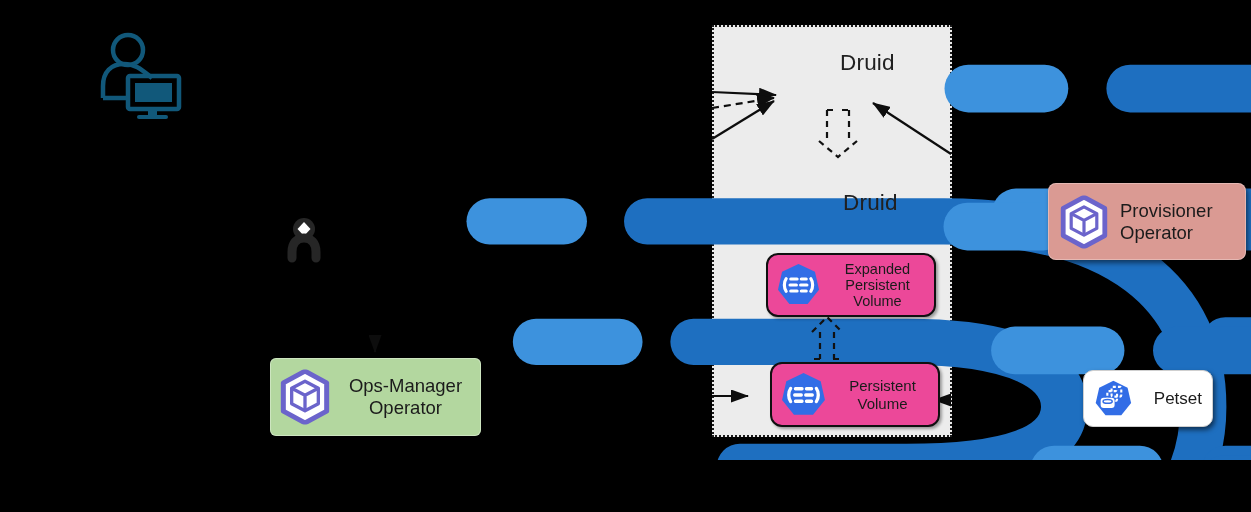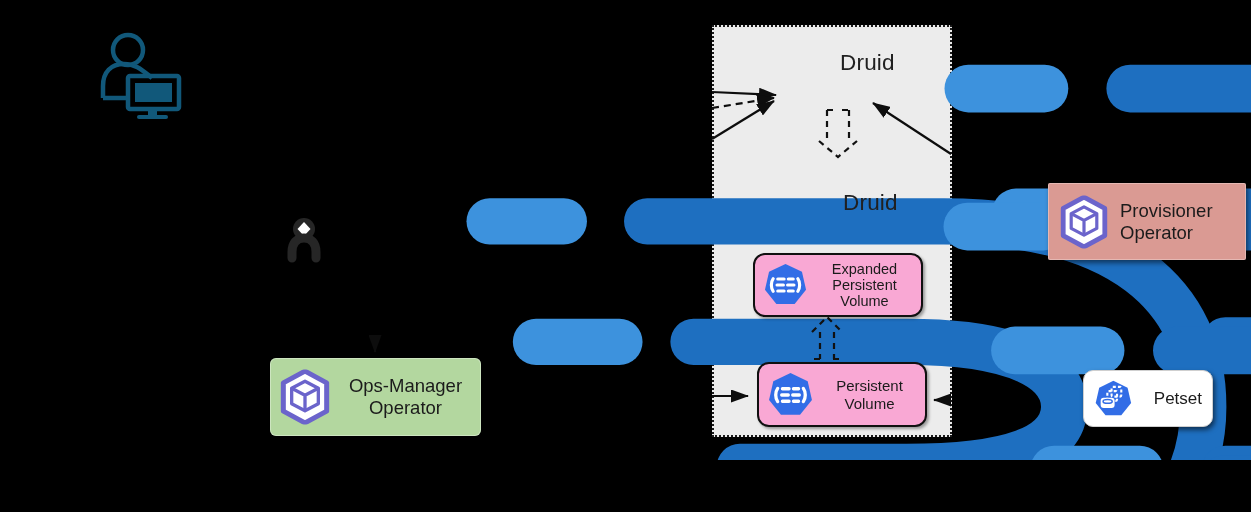--- a/index.html
+++ b/index.html
@@ -8,34 +8,34 @@
     overflow:hidden;font-family:"Liberation Sans",sans-serif;
   }
   .panel{
     position:absolute;left:712px;top:25px;width:240px;height:412px;
     background:#ececec;border:2px dotted #1b1b1b;box-sizing:border-box;z-index:1;
   }
   #overlay{position:absolute;left:0;top:0;width:1251px;height:512px;z-index:2;pointer-events:none;}
   .node{position:absolute;z-index:3;display:flex;align-items:center;box-sizing:border-box;color:#1b1b1b;}
   .node .lines{flex:1;font-weight:500;}
   .vol-box{
-    background:#f9a8d4;border:2px solid #101010;border-radius:12px;
-    box-shadow:2px 2px 3px rgba(0,0,0,.35);gap:6px;padding:0 6px 0 8px;
+    background:#ec4899;border:2px solid #101010;border-radius:12px;
+    box-shadow:2px 2px 3px rgba(0,0,0,.35);gap:6px;padding:0 6px 0 8px;margin-left:13px;
   }
   #box-expanded{left:753px;top:253px;width:170px;height:64px;}
   #box-expanded .lines{text-align:center;font-size:14.5px;line-height:16px;}
   #box-pv{left:757px;top:362px;width:170px;height:65px;}
   #box-pv .lines{text-align:center;font-size:15px;line-height:18px;}
   #box-ops{
     left:270px;top:358px;width:211px;height:78px;background:#b3d79f;border-radius:6px;
     gap:10px;padding:0 10px;box-shadow:0 0 0 1px rgba(255,255,255,.35) inset,2px 3px 5px rgba(0,0,0,.5);align-items:center;
   }
   #box-ops .lines{text-align:center;font-size:18.5px;line-height:22px;}
   #box-prov{
-    left:1048px;top:183px;width:198px;height:77px;background:#da9a93;border-radius:2px;
+    left:1048px;top:183px;width:198px;height:77px;background:#da9a93;border-radius:8px;
     gap:12px;padding:0 12px;box-shadow:0 0 0 1px rgba(255,255,255,.3) inset,2px 3px 5px rgba(0,0,0,.5);
   }
   #box-prov .lines{text-align:left;font-size:18.5px;line-height:22px;}
   #box-petset{
     left:1083px;top:370px;width:130px;height:57px;background:#ffffff;border:1px solid #cfcfcf;
     border-radius:10px;gap:21px;padding:0 10px;box-shadow:2px 3px 5px rgba(0,0,0,.55);
   }
   #box-petset .lines{font-size:17px;line-height:19px;}
   .druid-label{
     position:absolute;z-index:3;color:#202020;font-size:22.5px;font-weight:500;letter-spacing:.2px;

